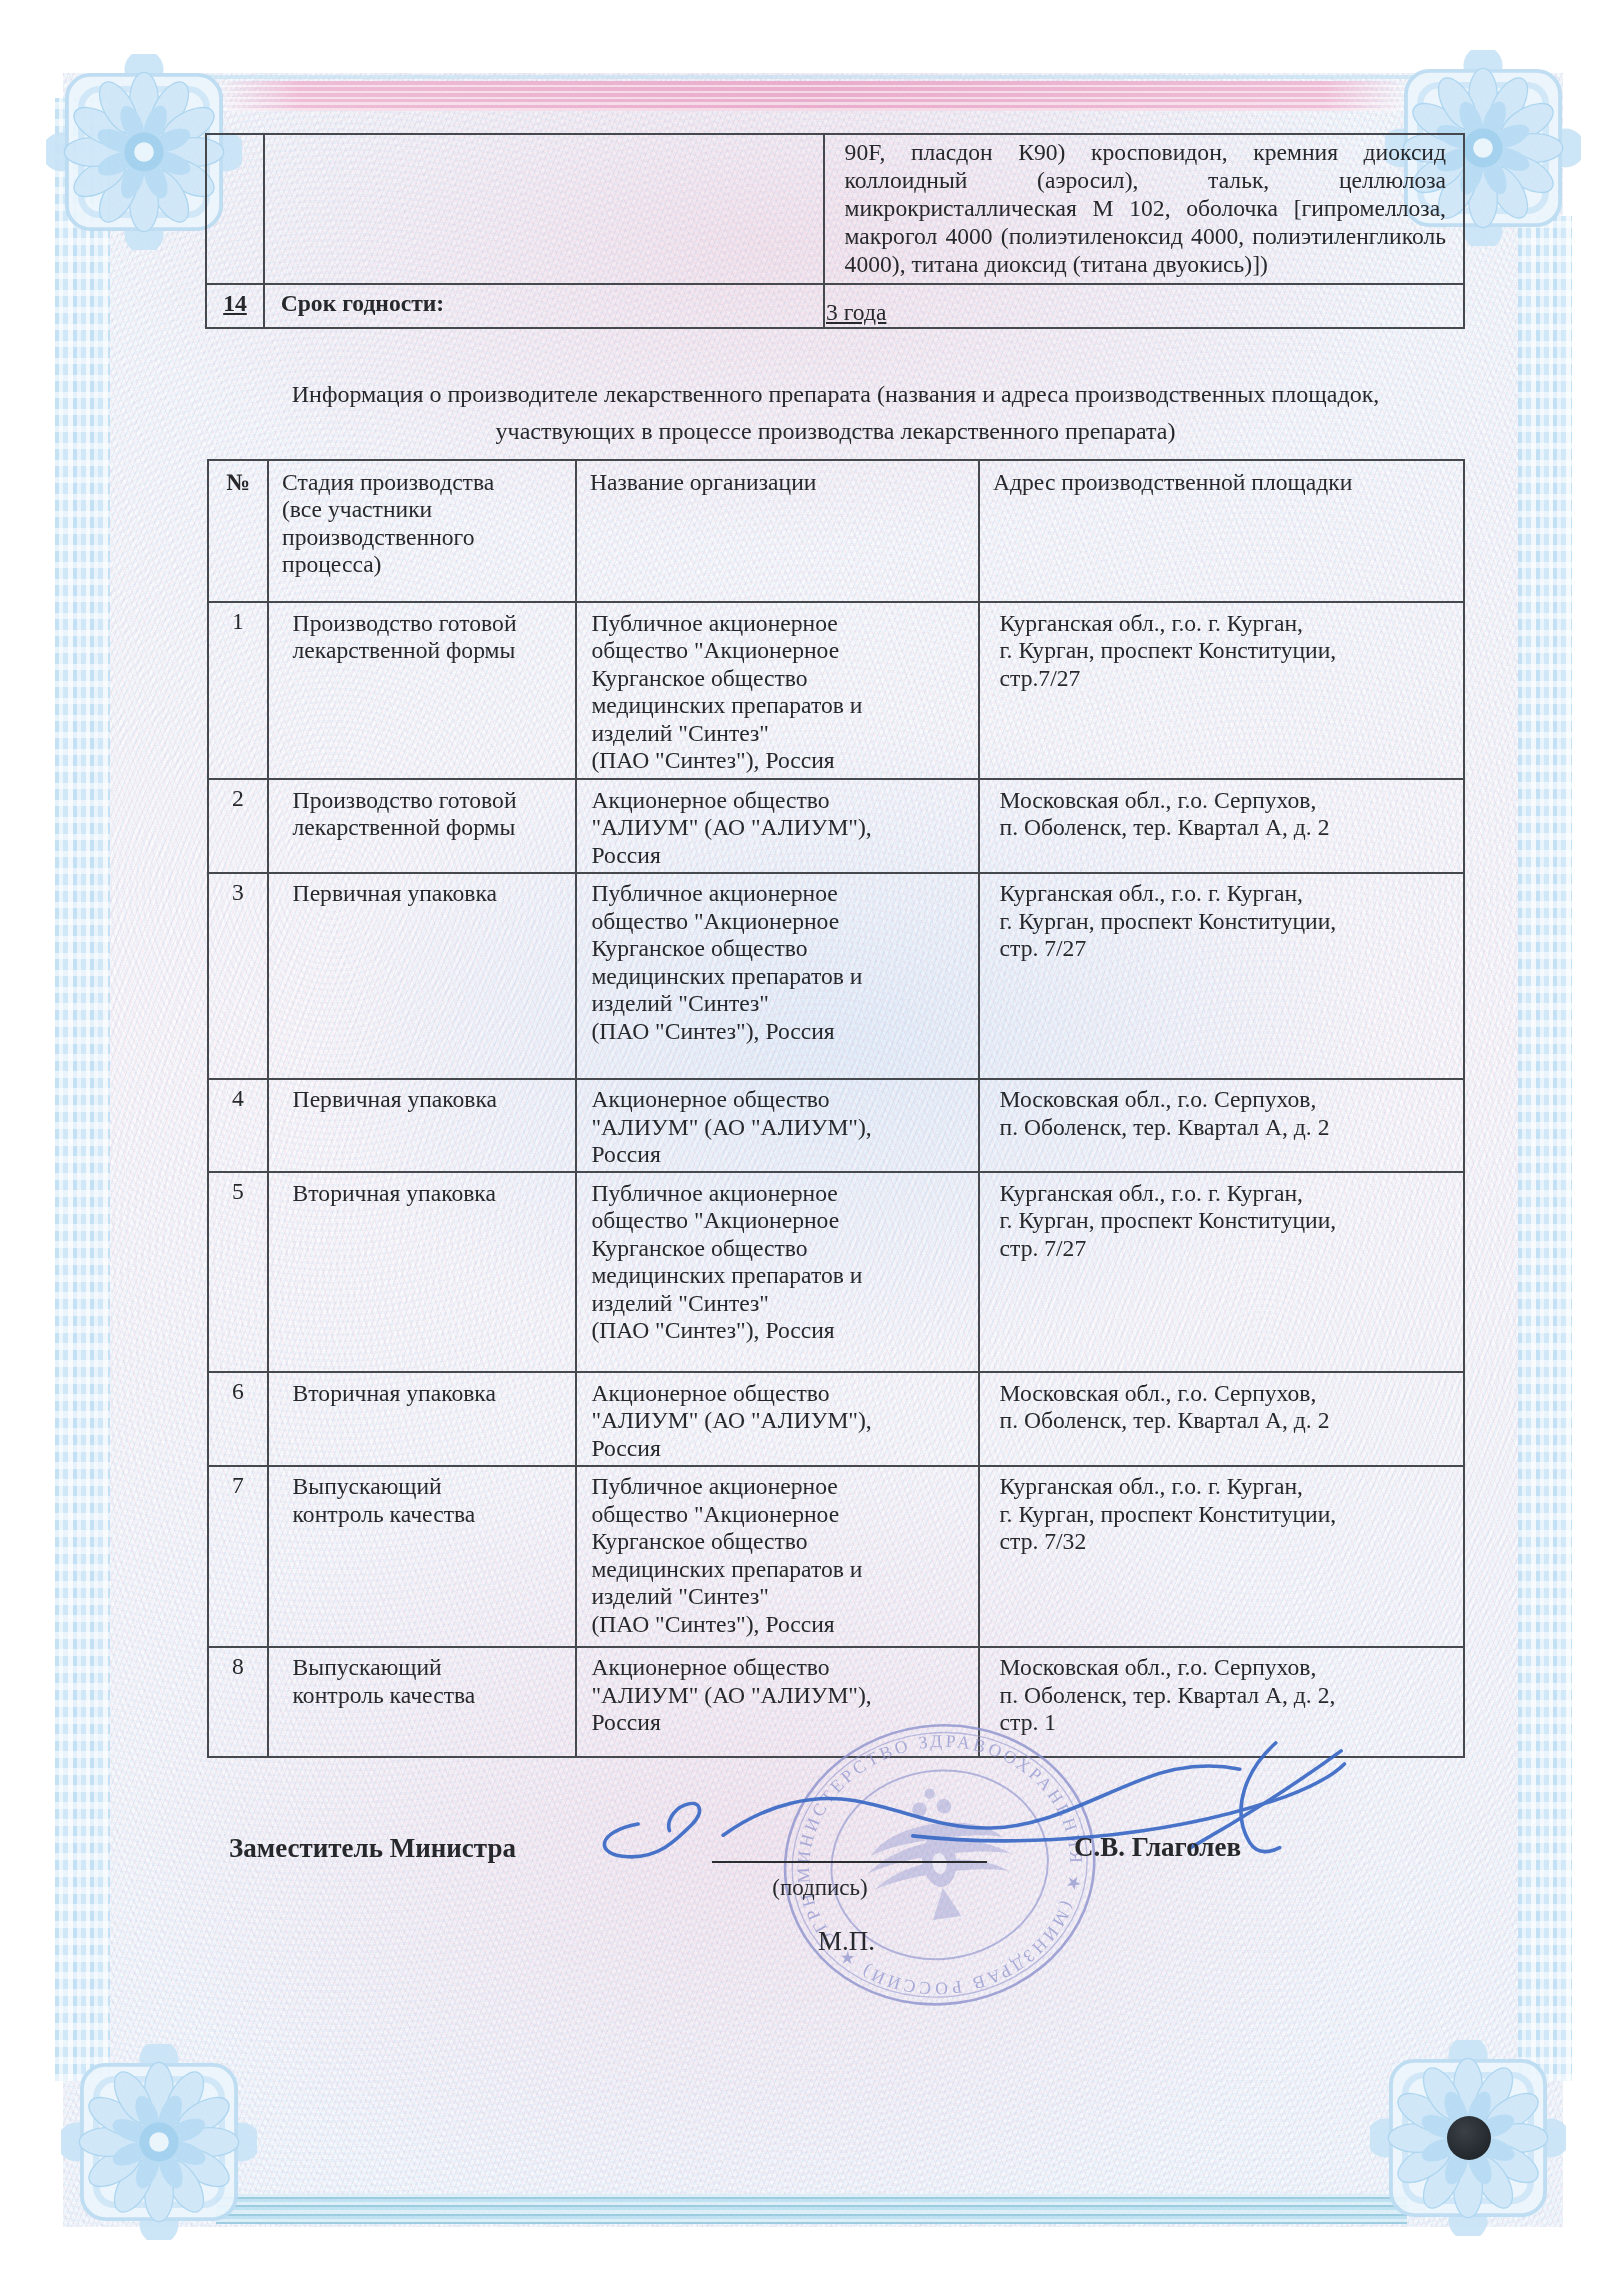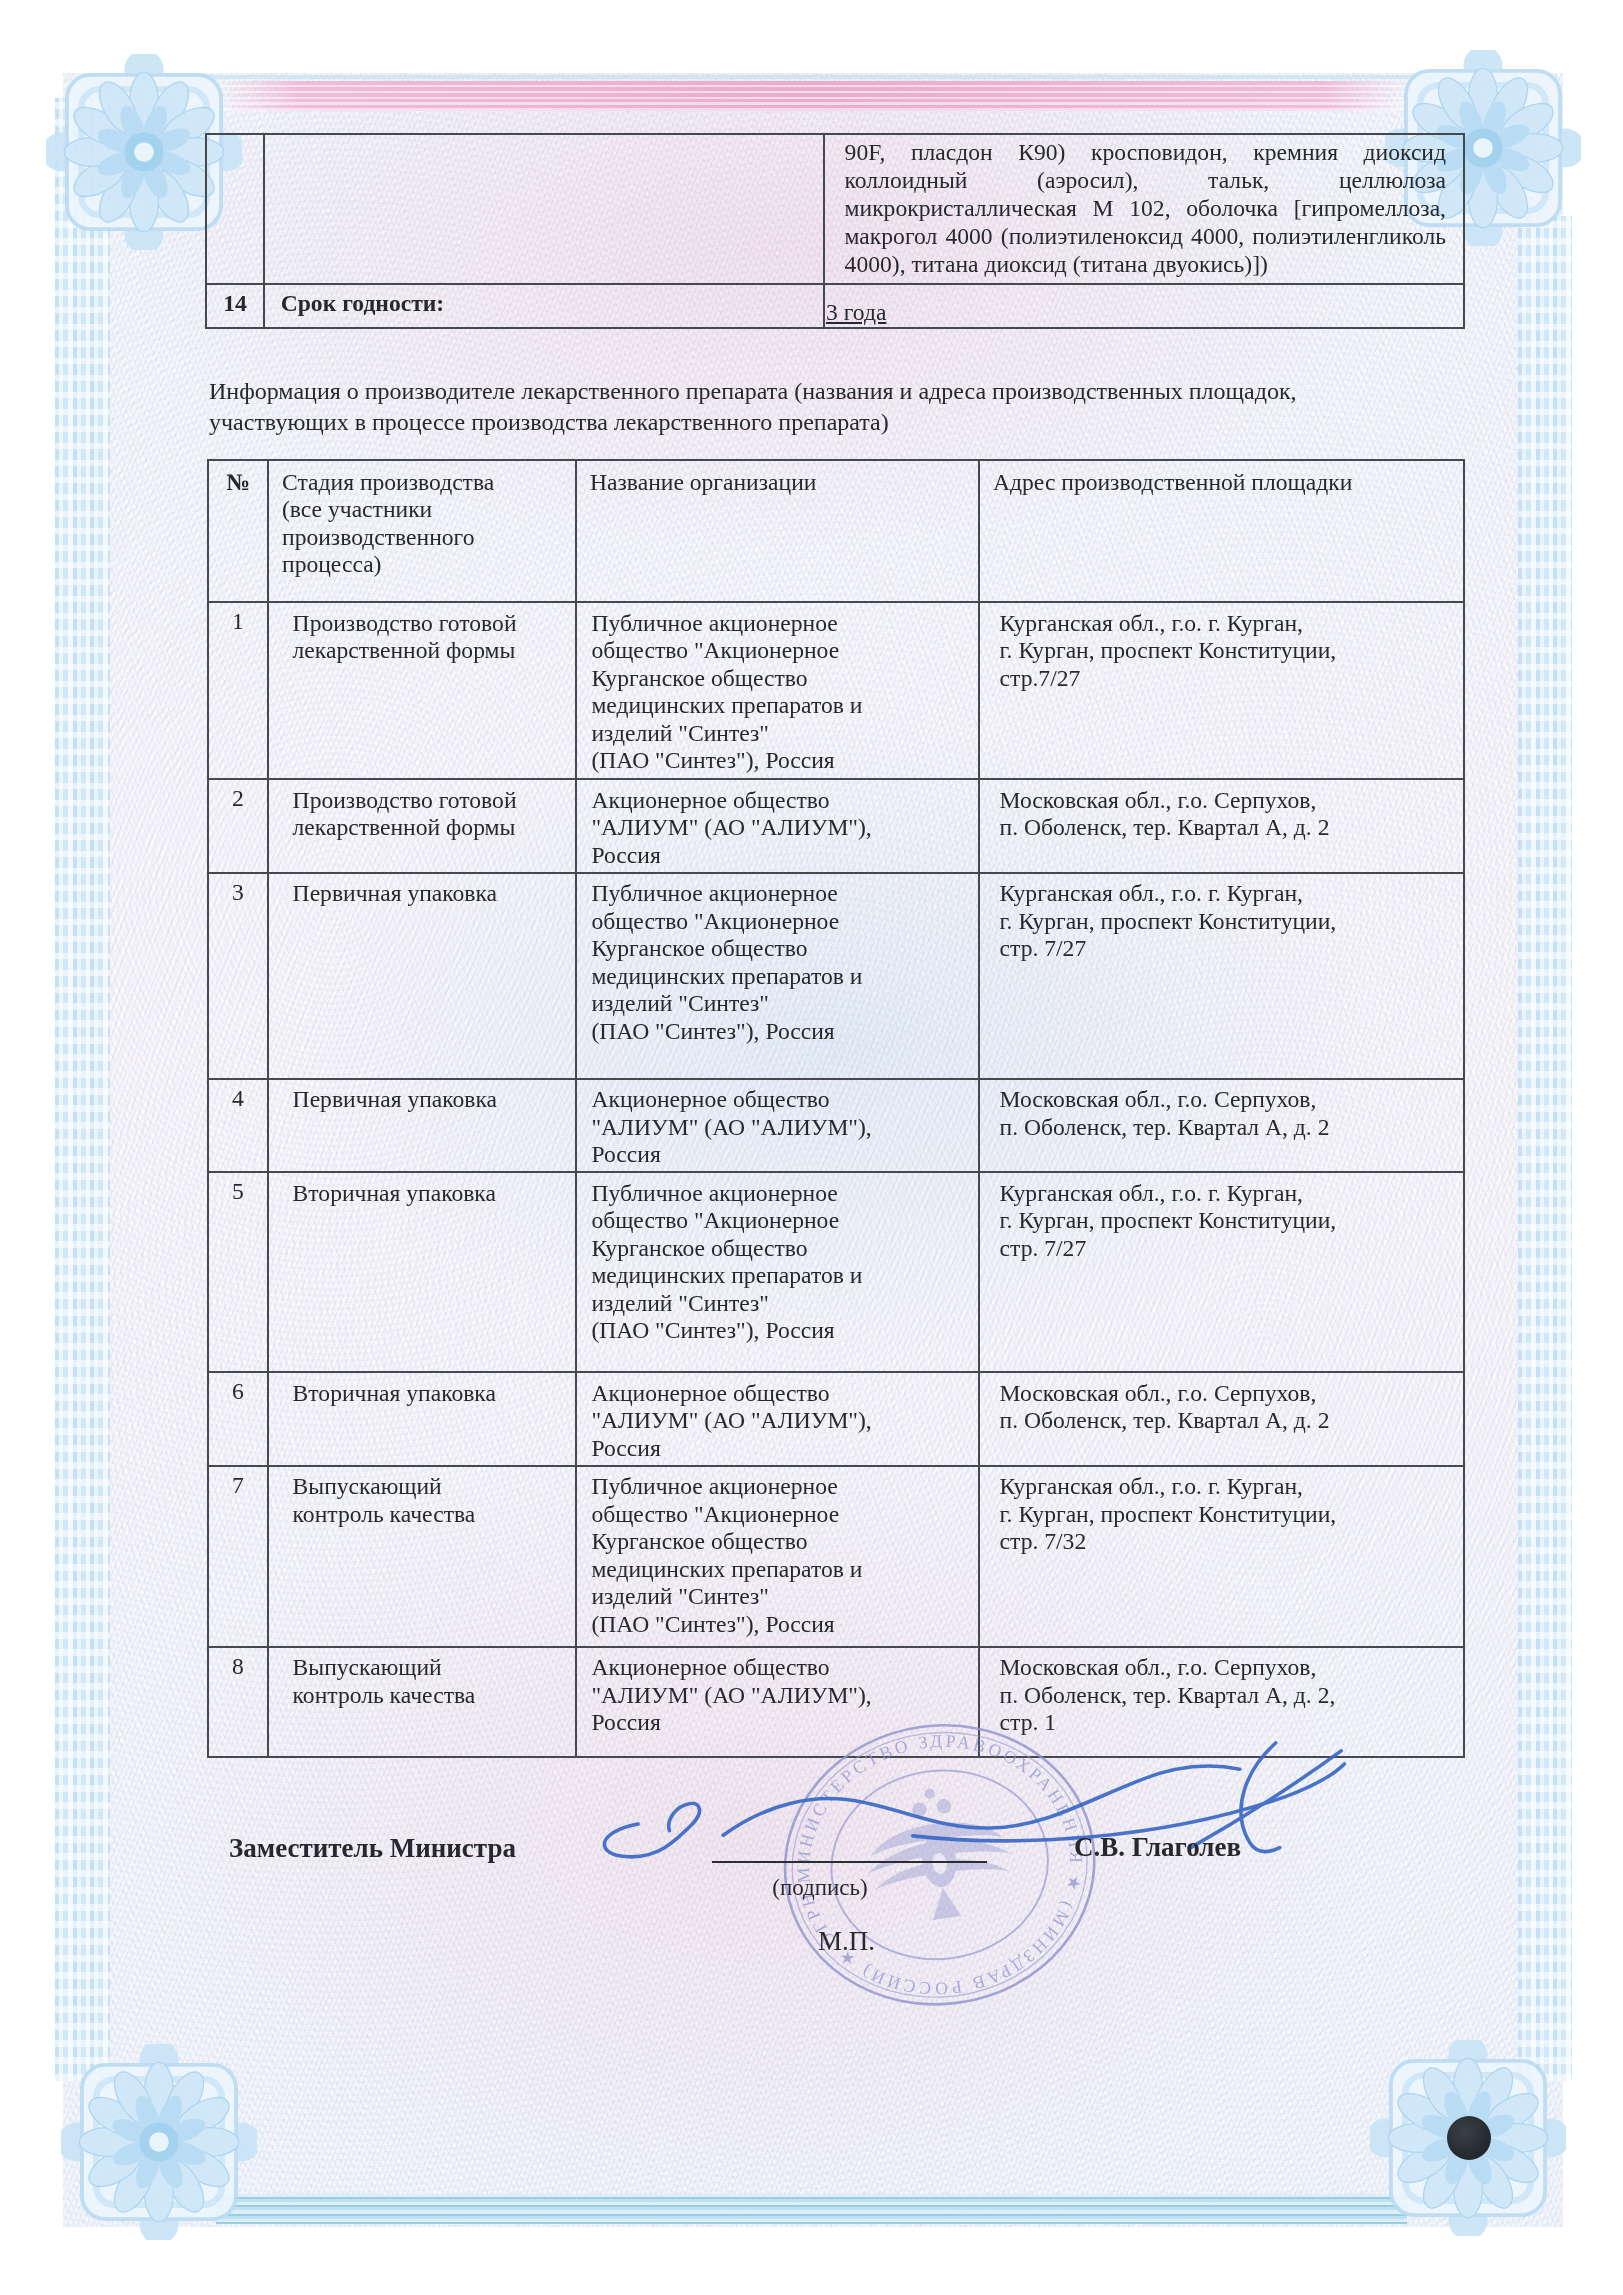--- a/index.html
+++ b/index.html
@@ -44,32 +44,32 @@
   .ros-tr{left:1385px;top:50px;}
   .ros-bl{left:61px;top:2044px;}
   .ros-br{left:1370px;top:2040px;}
 
   .punch-hole{position:absolute;left:1447px;top:2116px;width:44px;height:44px;border-radius:50%;
     background:radial-gradient(circle at 40% 35%, #3a4046, #23282d 70%);}
 
   
   .doc-title{position:absolute;left:0;right:0;top:34px;text-align:center;
     font-size:27px;letter-spacing:0.3px;}
-  .info-para{position:absolute;left:209px;width:1253px;top:376px;text-align:left;
-    font-size:24px;line-height:31px;white-space:pre-line;}
+  .info-para{position:absolute;left:209px;width:1253px;top:376px;text-align:center;
+    font-size:24px;line-height:37px;white-space:pre-line;}
 
   
   table{border-collapse:collapse;table-layout:fixed;position:absolute;
         font-size:23.6px;line-height:27.5px;color:#26282b;}
   td{border:2px solid #45494d;vertical-align:top;overflow:hidden;}
   .t-top{left:205px;top:133px;width:1258px;border:2.6px solid #3e4246;}
   .t-main{left:207px;top:459px;width:1255px;border:2.6px solid #3e4246;}
   .t-top td.val-comp{ text-align:justify;padding:2.6px 17px 5.2px 19.6px;line-height:28px;}
   td.num{text-align:center;padding-top:5.2px;}
-  td.num-b{text-align:center;padding-top:5.2px;font-weight:bold;}
+  td.num-b{text-align:center;padding-top:5.2px;font-weight:bold;text-decoration:underline;}
   td.lbl-b{font-weight:bold;padding:5.2px 6.5px 2.6px 15.7px;}
   td.val-c{text-align:left;padding-top:14px;text-decoration:underline;}
   .t-main td.hdr{font-weight:normal;padding:7.9px 9.2px 2.6px 13px;white-space:pre-line;}
   .t-main td.hdr-num{font-weight:bold;text-align:center;padding-top:7.9px;}
   .t-main td.stage{padding:6.5px 6.5px 2.6px 23.6px;white-space:pre-line;border-radius:25px;}
   .t-main td.org{padding:6.5px 5.2px 2.6px 14.4px;white-space:pre-line;}
   .t-main td.addr{padding:6.5px 5.2px 2.6px 19.6px;white-space:pre-line;}
 
   
   .sig-role{position:absolute;left:229px;top:1833px;font-size:27px;font-weight:bold;}

